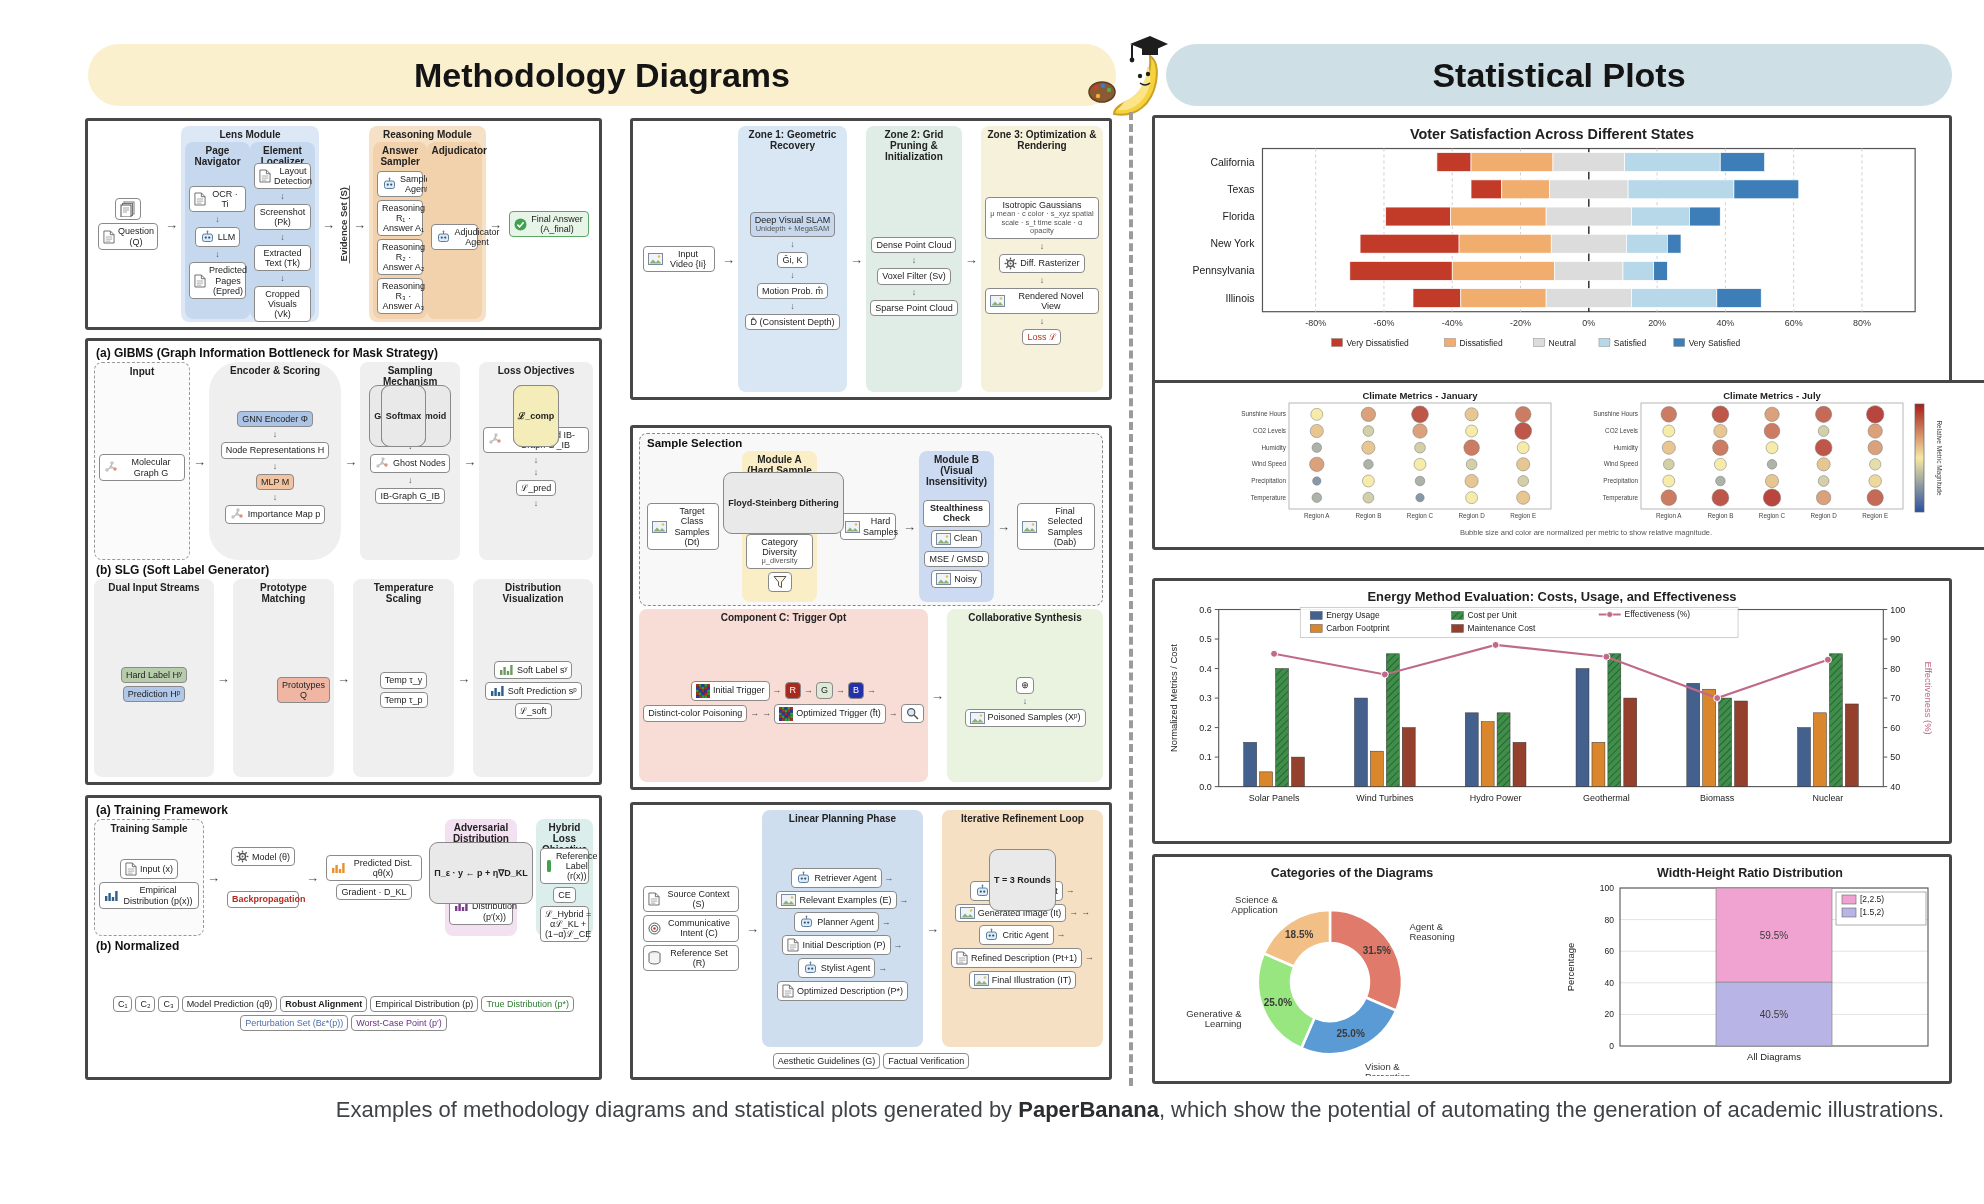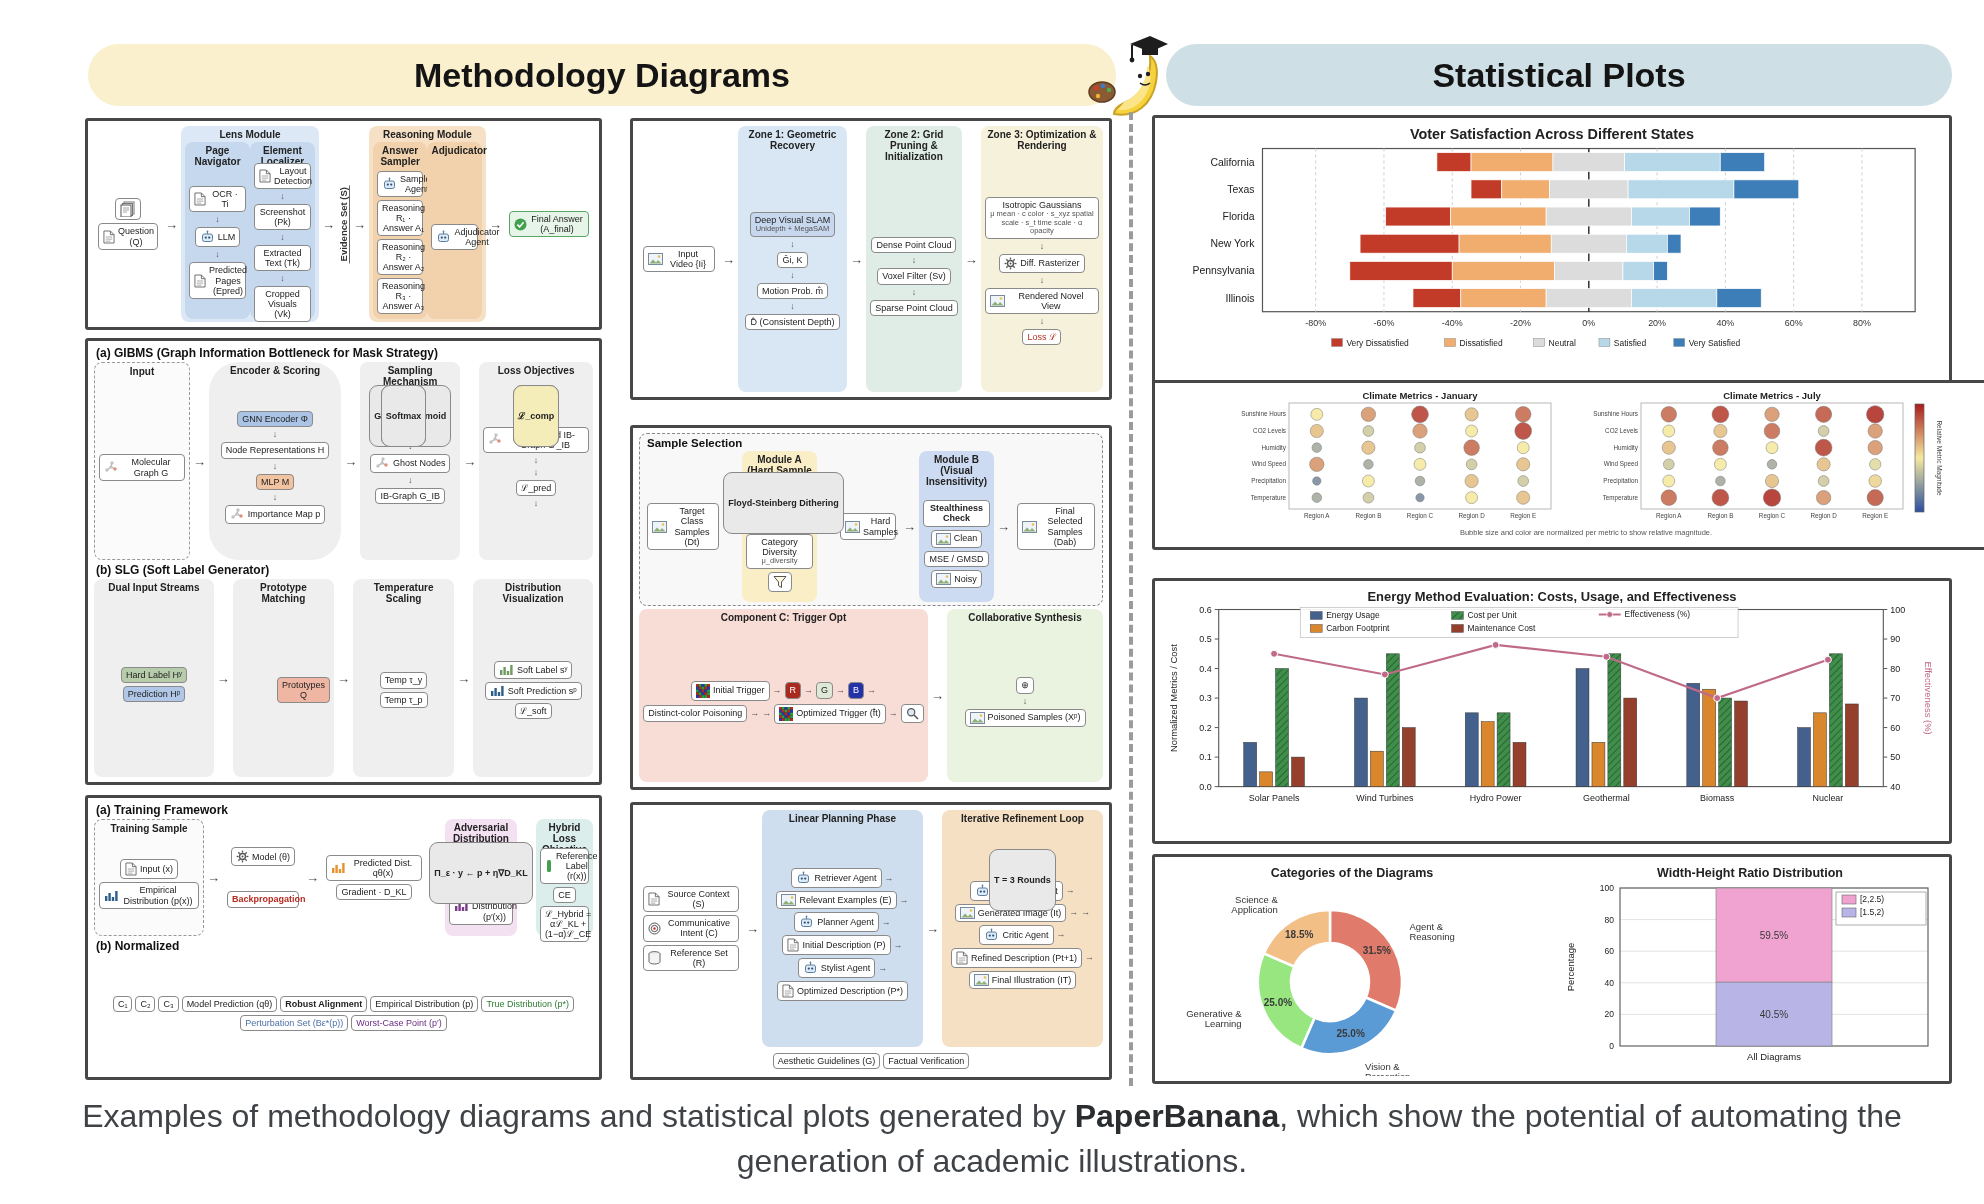--- a/index.html
+++ b/index.html
@@ -35,21 +35,21 @@
   .chip .sub{display:block;font-size:7.5px;color:#555;}
   .chip.pill{border-radius:9px;background:#e9e9e9;}
   .chip.strong .lbl{font-weight:bold;}
   .vlabel{writing-mode:vertical-rl;transform:rotate(180deg);font-size:9.5px;font-weight:bold;color:#333;
           align-self:center;flex:0 0 auto;padding:2px 0;border-left:1.5px solid #666;}
   .chart{display:flex;align-items:center;justify-content:center;}
   #chart-climate{flex-direction:column;justify-content:flex-start;gap:0;}
   .climate-row{display:flex;align-items:center;justify-content:center;}
   .footnote{font-size:7.5px;color:#555;text-align:center;width:100%;}
   #chart-cat{gap:4px;}
-  #caption{position:absolute;left:40px;top:1094px;width:1904px;text-align:center;font-size:32px;
+  #caption{position:absolute;left:40px;top:1094px;width:1904px;text-align:right;font-size:22px;
            color:#3f4347;line-height:1.42;}
   #caption b{color:#2b2e31;}
   svg text{font-family:"Liberation Sans",sans-serif;}
 </style>
 </head>
 <body>
 
 <div id="page">
   <div class="pill" id="pill-method">Methodology Diagrams</div>
   <div class="pill" id="pill-stats">Statistical Plots</div>

